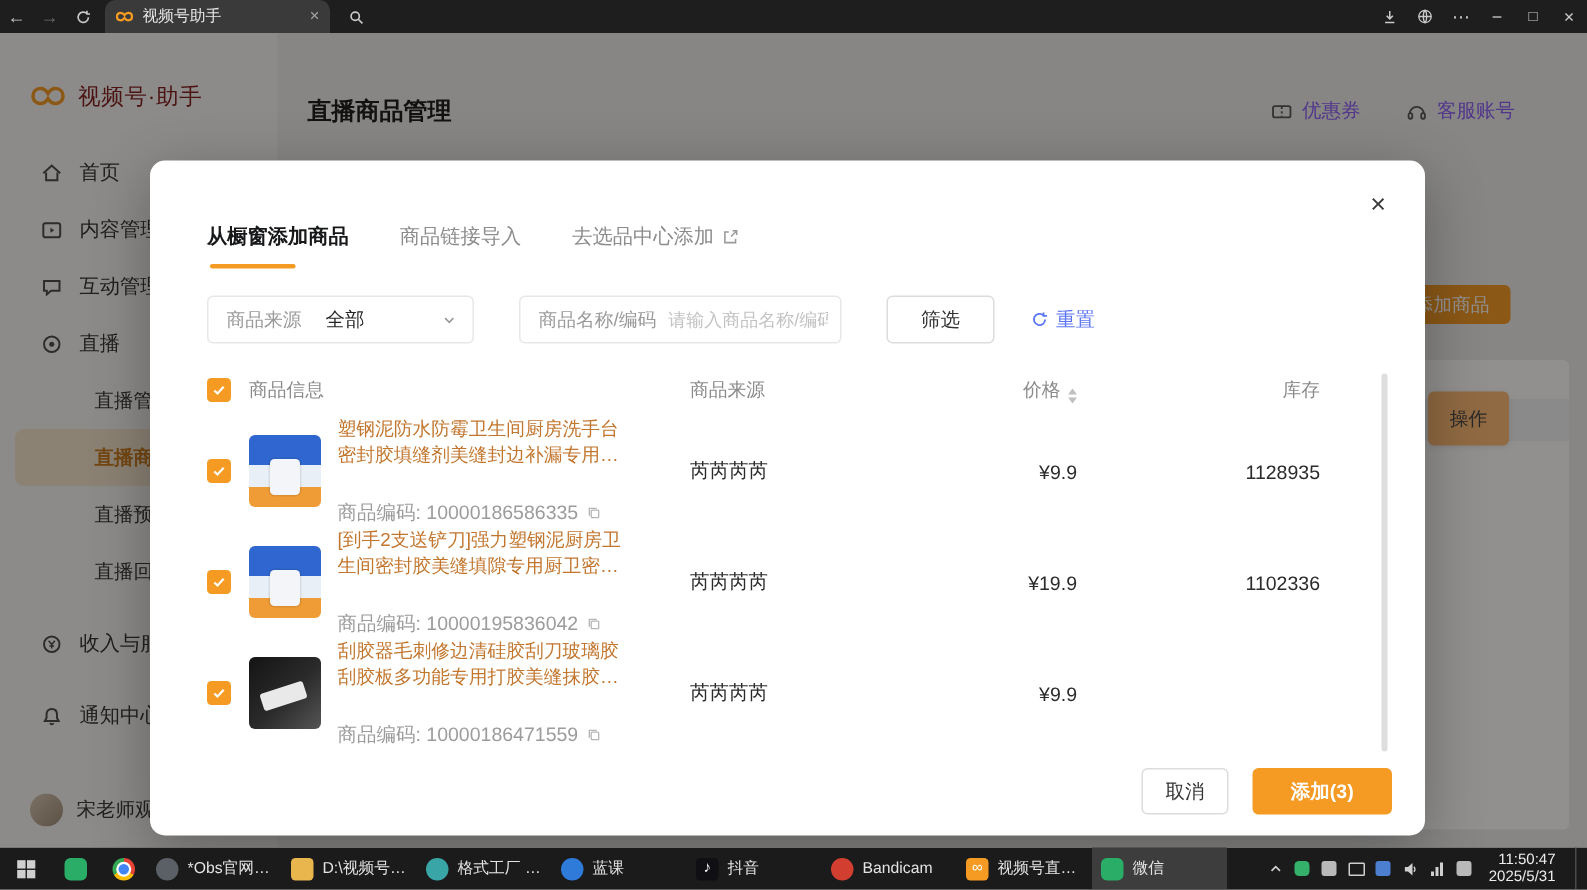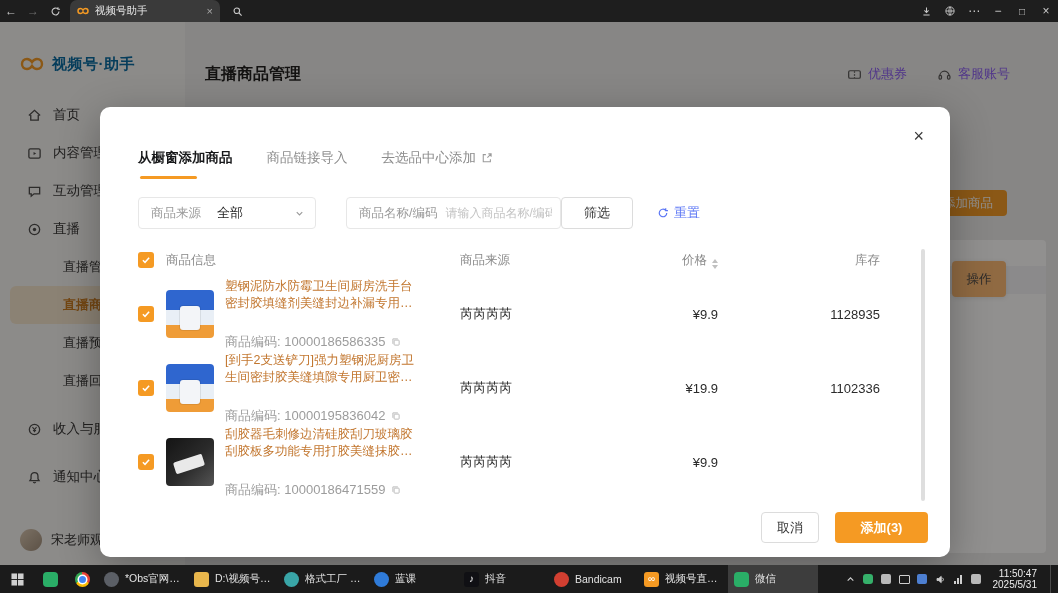--- a/index.html
+++ b/index.html
@@ -20,21 +20,21 @@
   .tb-right{margin-left:auto;display:flex;align-items:center}
   .tb-right .ticon{width:24px}
   .ticon svg{display:block}
 
   
   .app{position:absolute;top:22px;left:0;right:0;bottom:28px;background:#ededed;overflow:hidden}
 
   
   .sidebar{position:absolute;top:0;left:0;bottom:0;width:185px;background:#f6f6f5}
   .logo-row{display:flex;align-items:center;gap:8px;padding:30px 0 20px 20px}
-  .logo-text{font-size:15px;font-weight:700;color:#0369a1;letter-spacing:.5px}
+  .logo-text{font-size:15px;font-weight:400;color:#7f1d1d;letter-spacing:.5px}
   .menu-item{display:flex;align-items:center;gap:11px;height:38px;padding-left:26px;
     font-size:13.5px;color:#333;cursor:default}
   .menu-icon{width:16px;height:16px;color:#4a4a4a;display:flex;align-items:center;justify-content:center}
   .submenu-item{display:flex;align-items:center;height:38px;padding-left:53px;font-size:13px;color:#333;
     margin:0 10px;border-radius:6px}
   .submenu-item.active{background:rgba(245,154,35,.18);color:#c97a1e;font-weight:600}.gap10{height:10px}
   .user-row{position:absolute;bottom:14px;left:20px;display:flex;align-items:center;gap:9px;
     font-size:13px;color:#333;width:160px;white-space:nowrap;overflow:hidden}
   .avatar{width:22px;height:22px;border-radius:50%;background:#cfcfcf;flex:none;
     background:linear-gradient(135deg,#d8c7b2,#9f8d7a)}
@@ -65,21 +65,21 @@
   .mtab{position:relative;padding-bottom:12px;display:flex;align-items:center;gap:5px}
   .mtab.active{color:#17181a;font-weight:700}
   .mtab.active::after{content:"";position:absolute;left:2px;bottom:0;width:57px;height:3px;
     border-radius:2px;background:var(--accent,#f59a23)}
   .mtab svg{color:#9a9a9a}
 
   .filters{position:absolute;left:38px;top:90px;display:flex;align-items:center}
   .fgroup{height:32px;border:1px solid #e7e7e7;border-radius:4px;background:#fff;
     display:flex;align-items:center}
   .g-source{width:178px;margin-right:30px;padding:0 10px 0 12px}
-  .g-name{width:215px;padding:0 8px 0 12px}
+  .g-name{width:215px;margin-right:30px;padding:0 8px 0 12px}
   .flabel{font-size:12.5px;color:#999;white-space:nowrap}
   .fvalue{font-size:13px;color:#262626;margin-left:16px}
   .g-source svg{margin-left:auto;color:#999}
   .g-name input{border:0;outline:none;flex:1;min-width:0;font-size:12px;color:#333;
     margin-left:8px;font-family:inherit;background:transparent}
   .g-name input::placeholder{color:#c3c3c3}
   .btn-filter{width:72px;height:32px;border:1px solid #dcdcdc;border-radius:4px;background:#fff;
     font-size:13px;color:#333;margin-right:24px;font-family:inherit}
   .reset{display:flex;align-items:center;gap:5px;font-size:13px;color:var(--link,#5b76f5)}
   .reset svg{color:var(--link,#5b76f5)}

